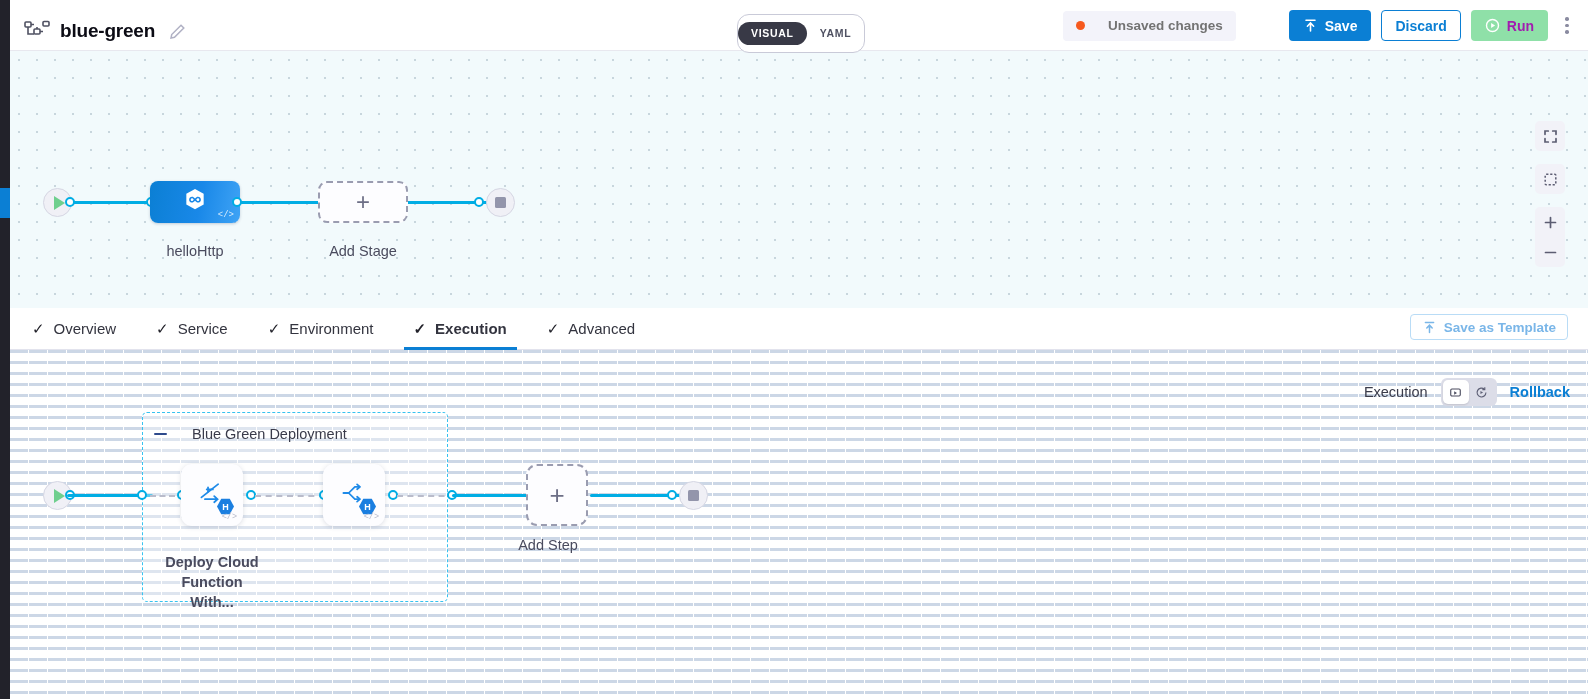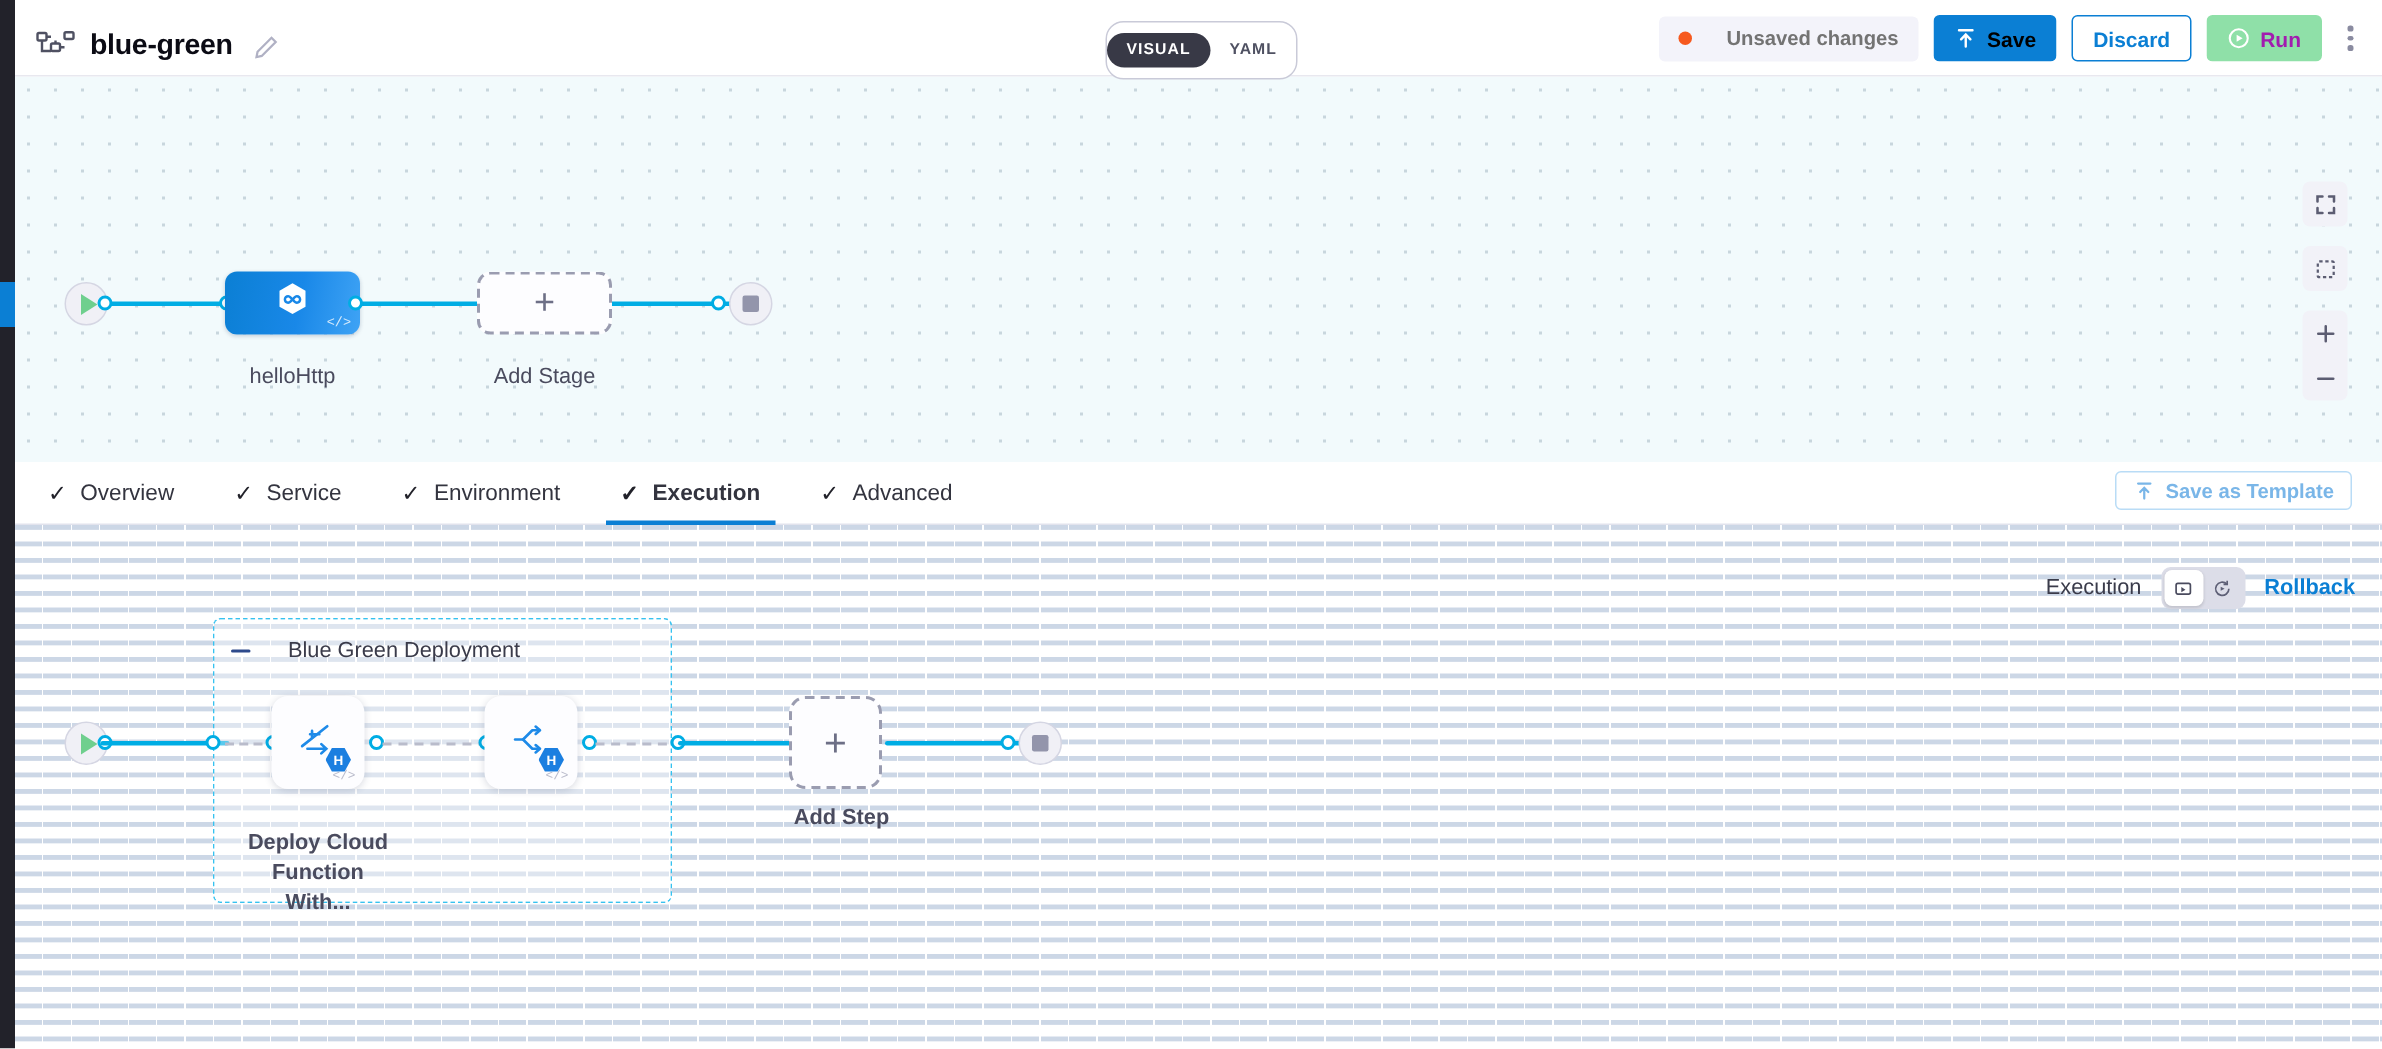--- a/index.html
+++ b/index.html
@@ -52,21 +52,21 @@
   .unsaved {
     display:flex; align-items:center; gap:23px;
     background:#f3f3fa; border-radius:4px; height:30px; padding:0 13px;
     font-size:13.5px; font-weight:bold; color:#737373;
   }
   .dot { width:9px; height:9px; border-radius:50%; background:#f6591e; }
   .btn {
     height:31px; border-radius:4px; display:flex; align-items:center; gap:7px;
     padding:0 13px; font-size:14px; font-weight:bold; cursor:pointer; border:1px solid transparent;
   }
-  .btn-save { background:#0b7fd4; color:#000000; }
+  .btn-save { background:#0b7fd4; color:#ffffff;margin-left:43px; }
   .btn-discard { background:#fff; color:#0b7fd4; border:1px solid #0b7fd4; }
   .btn-run { background:#8fe0a8; color:#a21caf; }
   .kebab { width:18px; display:flex; flex-direction:column; align-items:center; gap:3px; cursor:pointer; padding:4px 0; }
   .kebab i { width:3.5px; height:3.5px; border-radius:50%; background:#8a8ba0; display:block; }
   .ico { width:15px; height:15px; display:block; }
 
   
   .canvas-top {
     position:absolute; left:10px; top:51px; width:1578px; height:257px;
     background:#f2fafc;
@@ -399,20 +399,20 @@
   <div class="port" style="left:437px; top:140px;"></div>
 
   <div class="node-label" style="left:152px; top:202px; width:100px;font-weight:bold;">
     <span>Deploy Cloud</span><br>
     <span>Function With...</span>
   </div>
 
   <div class="edge" style="left:442px; top:144px; width:84px;"></div>
 
   <div class="add-node add-node-sq" style="left:516px; top:114px;">+</div>
-  <div class="node-label" style="left:501px; top:185px; width:100px;font-weight:bold;">Add Step</div>
+  <div class="node-label" style="left:488px; top:185px; width:100px;">Add Step</div>
 
   <div class="edge" style="left:580px; top:144px; width:92px;"></div>
   <div class="port" style="left:657px; top:140px;"></div>
   <div class="endcap" style="left:669px; top:131px;">
     <div class="stop-sq"></div>
   </div>
 </div>
 
 </body></html>

